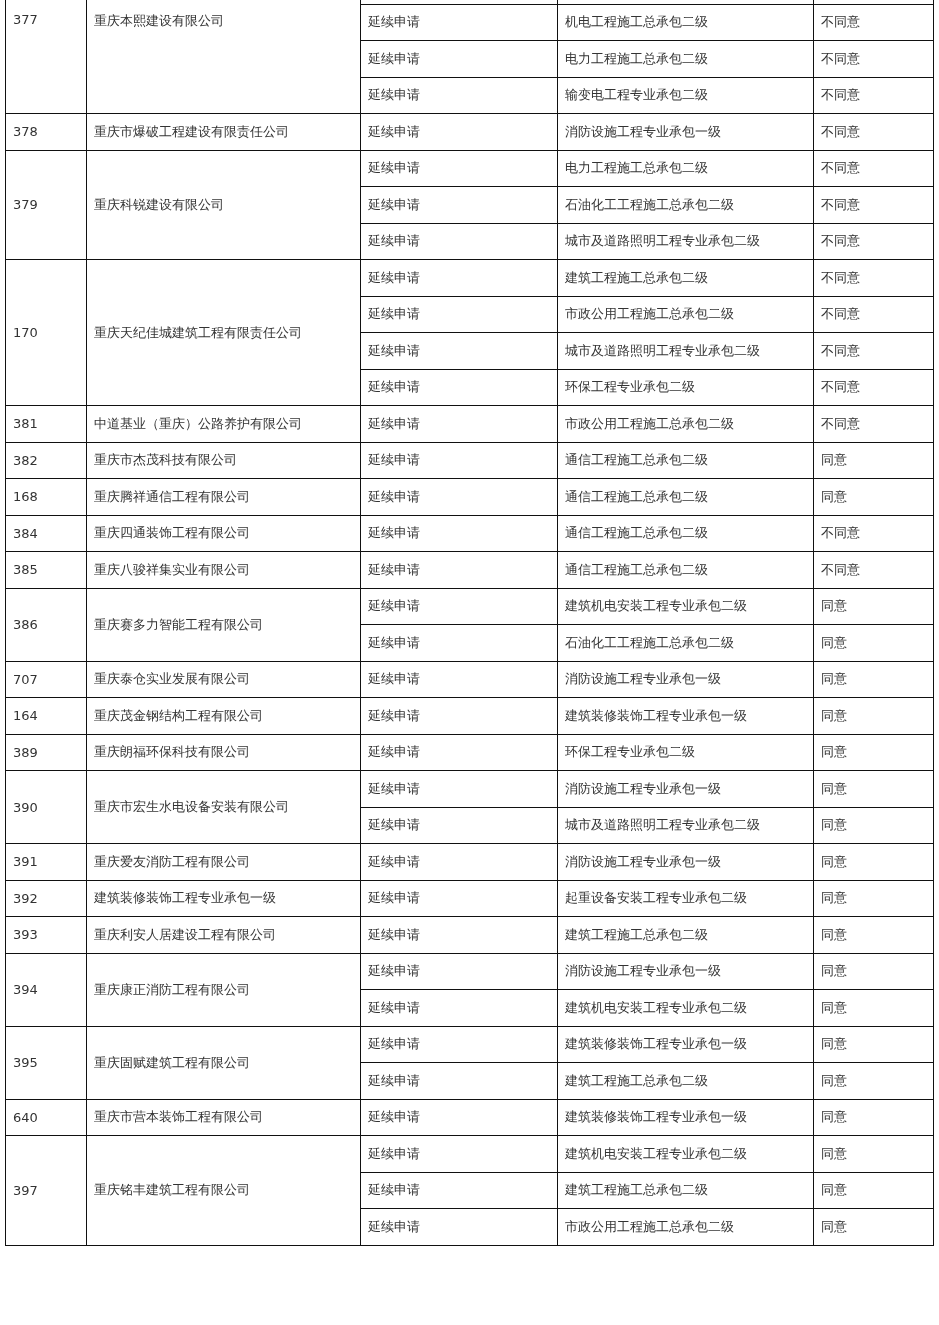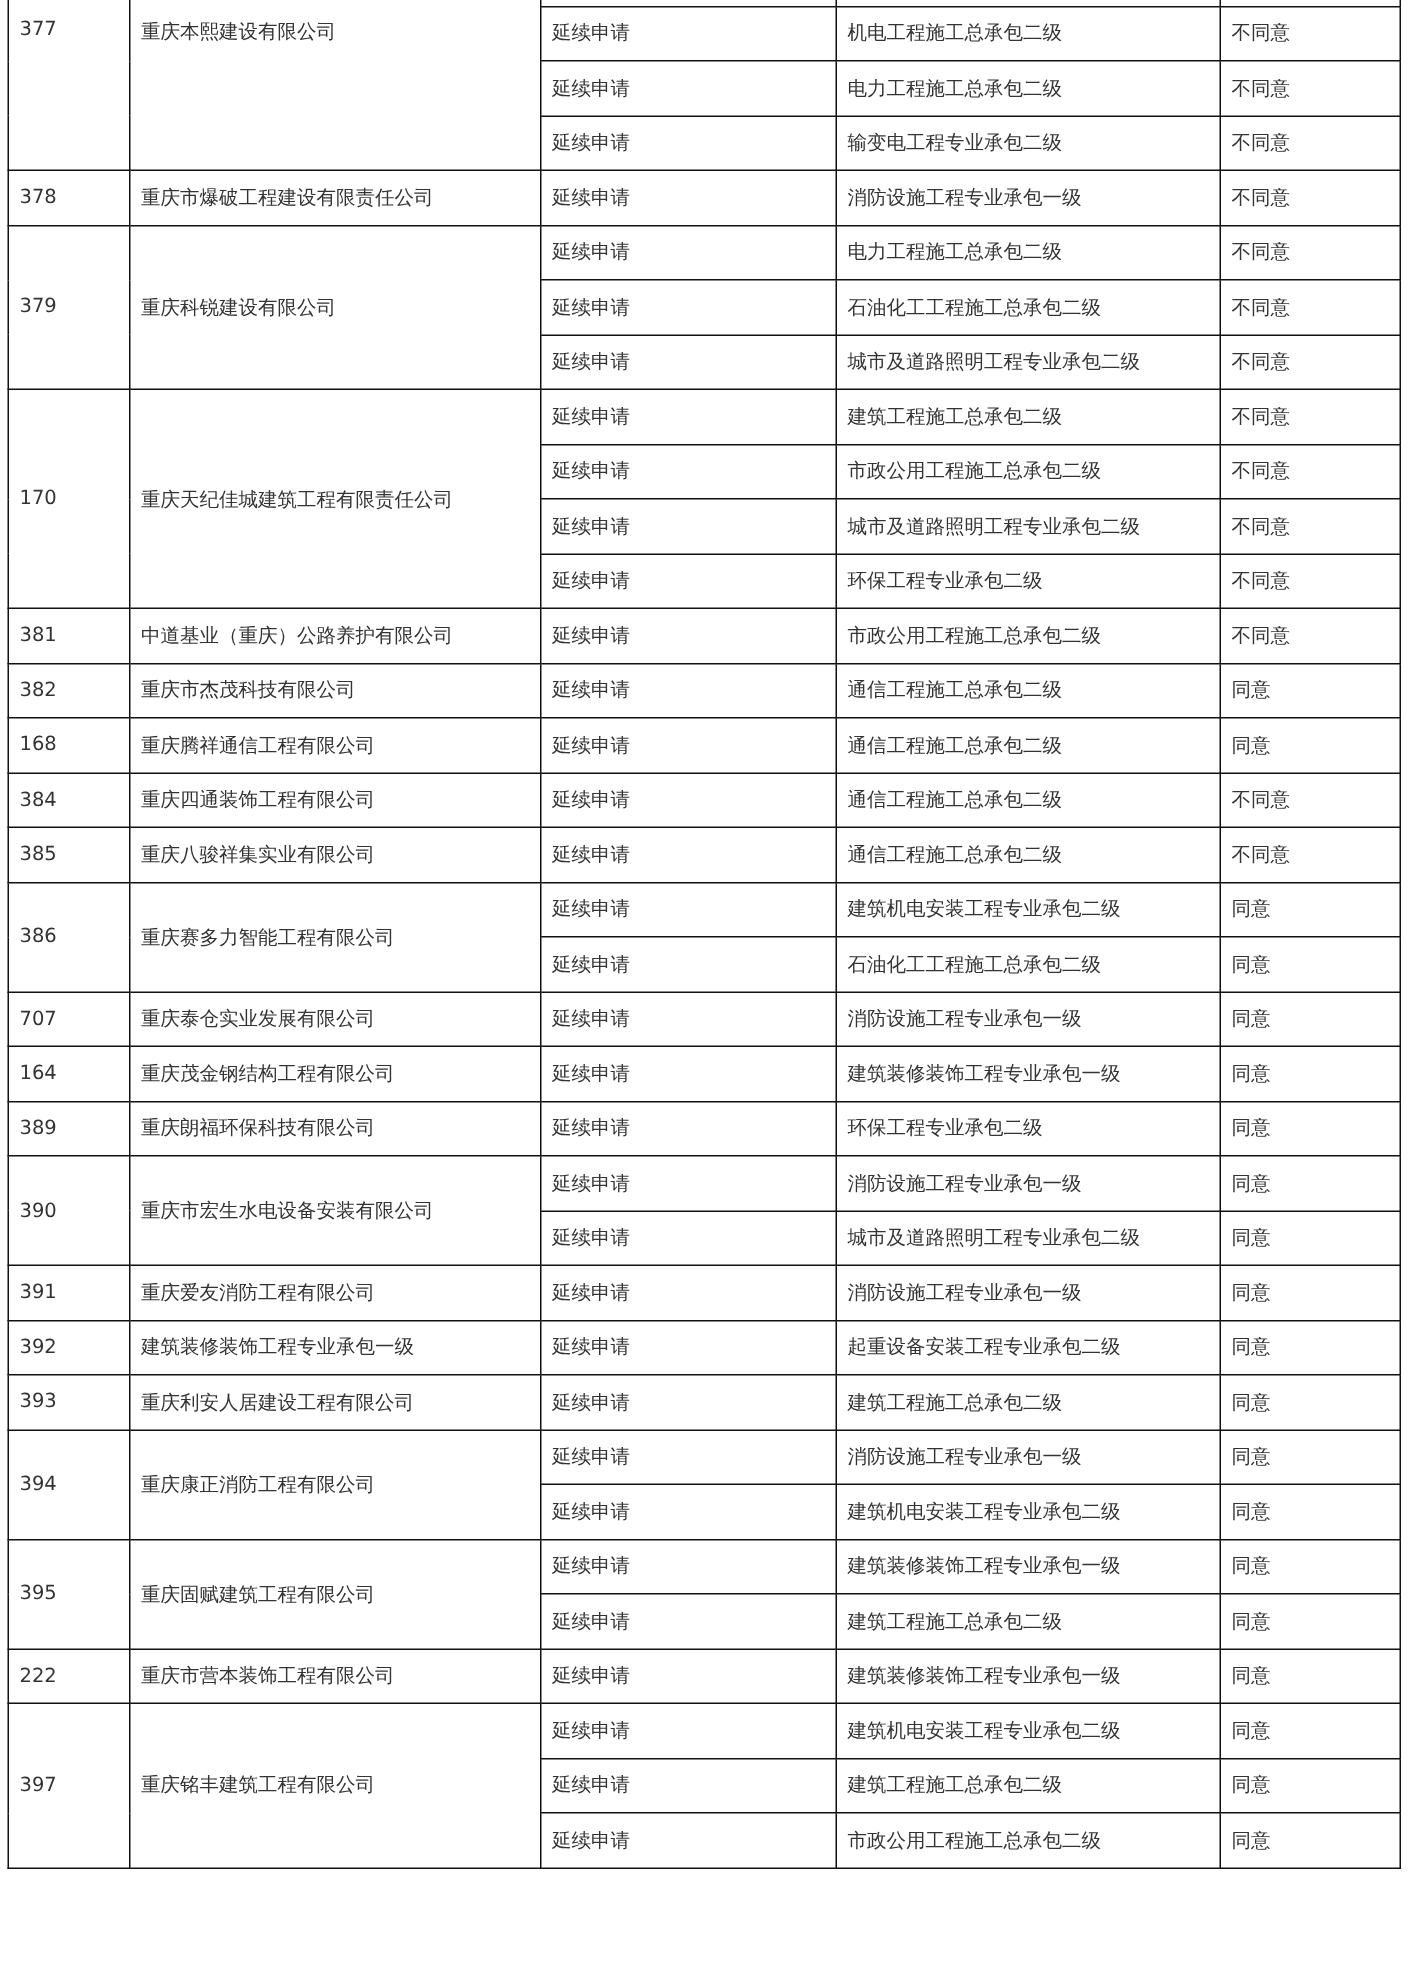--- a/index.html
+++ b/index.html
@@ -214,21 +214,21 @@
         <td>延续申请</td>
         <td>建筑装修装饰工程专业承包一级</td>
         <td>同意</td>
       </tr>
       <tr>
         <td>延续申请</td>
         <td>建筑工程施工总承包二级</td>
         <td>同意</td>
       </tr>
       <tr>
-        <td class="no" rowspan="1">222</td>
+        <td class="no" rowspan="1">640</td>
         <td class="name" rowspan="1">重庆市营本装饰工程有限公司</td>
         <td>延续申请</td>
         <td>建筑装修装饰工程专业承包一级</td>
         <td>同意</td>
       </tr>
       <tr>
         <td class="no" rowspan="3">397</td>
         <td class="name" rowspan="3">重庆铭丰建筑工程有限公司</td>
         <td>延续申请</td>
         <td>建筑机电安装工程专业承包二级</td>

